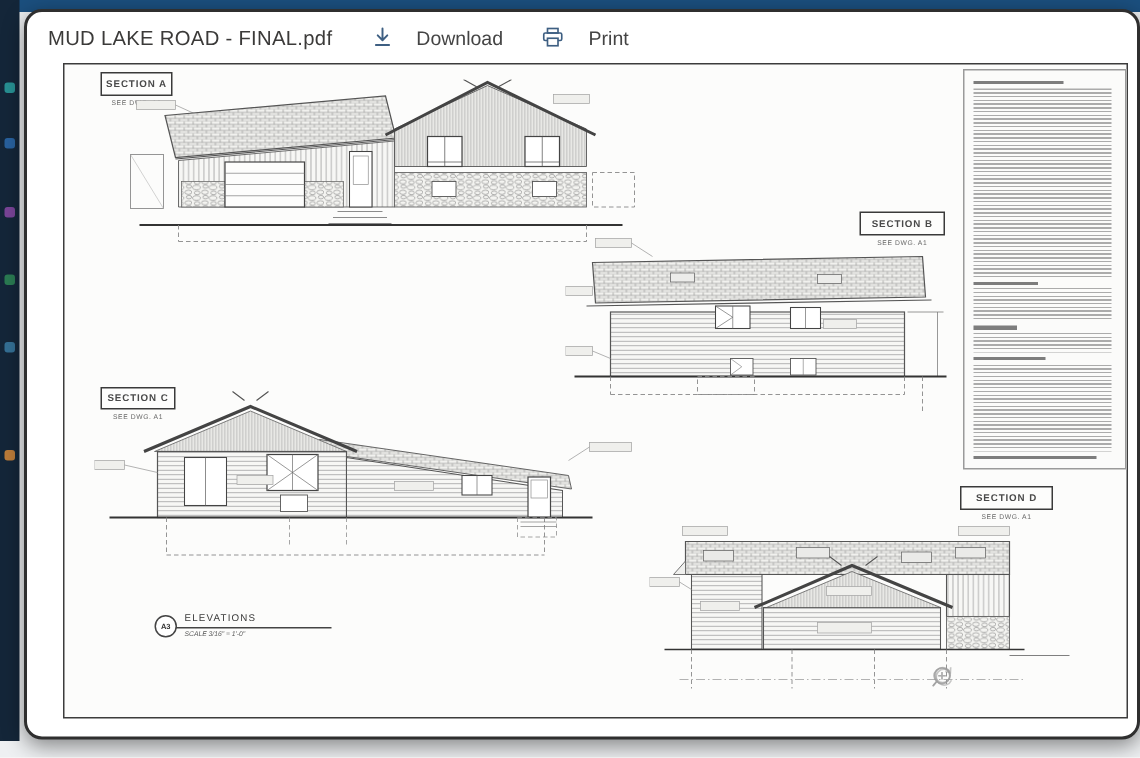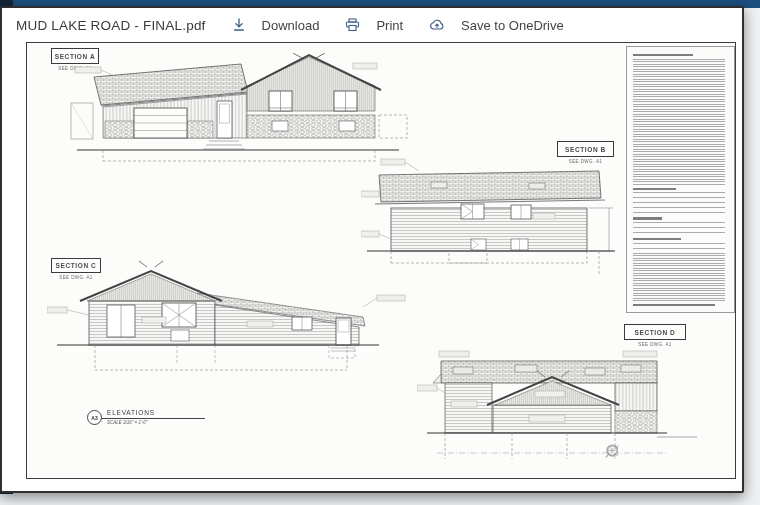--- a/index.html
+++ b/index.html
@@ -5,22 +5,22 @@
   * { margin:0; padding:0; box-sizing:border-box; }
   html,body { width:760px; height:505px; overflow:hidden; }
   body { font-family:"Liberation Sans", sans-serif; background:#eef0f2; position:relative; }
 
   
   .topbar { position:absolute; left:0; top:0; width:760px; height:8px; background:#1b4f7e; }
   .appbar { position:absolute; left:0; top:0; width:13px; height:494px; background:#142639; }
   .appbar .dot { position:absolute; left:3px; width:7px; height:7px; border-radius:2px; opacity:.85; }
 
   
-  .modal { position:absolute; left:0; top:6px; width:744px; height:487px;
-           background:#ffffff; border:2px solid #2f2f2f; border-radius:2px;
+  .modal { position:absolute; left:16px; top:6px; width:744px; height:487px;
+           background:#ffffff; border:2px solid #2f2f2f; border-radius:12px;
            box-shadow:0 4px 14px rgba(0,0,0,.45); }
   .mheader { position:absolute; left:0; top:0; right:0; height:34px; display:flex; align-items:center; }
   .ftitle { margin-left:14px; font-size:13.5px; color:#3b3a39; letter-spacing:.2px; white-space:nowrap; }
   .tbtn { display:flex; align-items:center; gap:16px; margin-left:26px; font-size:13px; color:#444;
           cursor:pointer; white-space:nowrap; }
   .tbtn svg { display:block; }
 
   
   .sheet { position:absolute; left:24px; top:34px; width:710px; height:437px;
            background:#fcfcfb; border:1.5px solid #3c3c3c; }
@@ -108,27 +108,20 @@
 
     <span class="tbtn">
       <svg width="15" height="14" viewBox="0 0 15 14">
         <rect x="4" y="1" width="7" height="3" fill="none" stroke="#3e5f82" stroke-width="1.1"></rect>
         <rect x="1.5" y="4" width="12" height="5" rx="1" fill="none" stroke="#3e5f82" stroke-width="1.1"></rect>
         <rect x="4" y="7.5" width="7" height="5" fill="#fff" stroke="#3e5f82" stroke-width="1.1"></rect>
       </svg>
       <span>Print</span>
     </span>
 
-    <span class="tbtn">
-      <svg width="16" height="14" viewBox="0 0 16 14">
-        <path d="M4.2 11 A3.2 3.2 0 0 1 4.4 4.7 A4 4 0 0 1 12 5.4 A2.9 2.9 0 0 1 11.6 11 Z" fill="none" stroke="#3e5f82" stroke-width="1.15" stroke-linejoin="round"></path>
-        <path d="M8 9.5 V6.3 M6.5 7.6 L8 6.1 L9.5 7.6" fill="none" stroke="#3e5f82" stroke-width="1.05" stroke-linecap="round" stroke-linejoin="round"></path>
-      </svg>
-      <span>Save to OneDrive</span>
-    </span>
   </div>
 
   <div class="sheet">
 
     <div class="slabel" style="left:24px;top:5px;width:48px;height:16px">
       <span>SECTION A</span>
     </div>
     <div class="ssub" style="left:24px;top:23px;width:48px">SEE DWG. A1</div>
 
     <svg style="left:30px;top:10px" width="355" height="112" viewBox="0 0 355 112">

